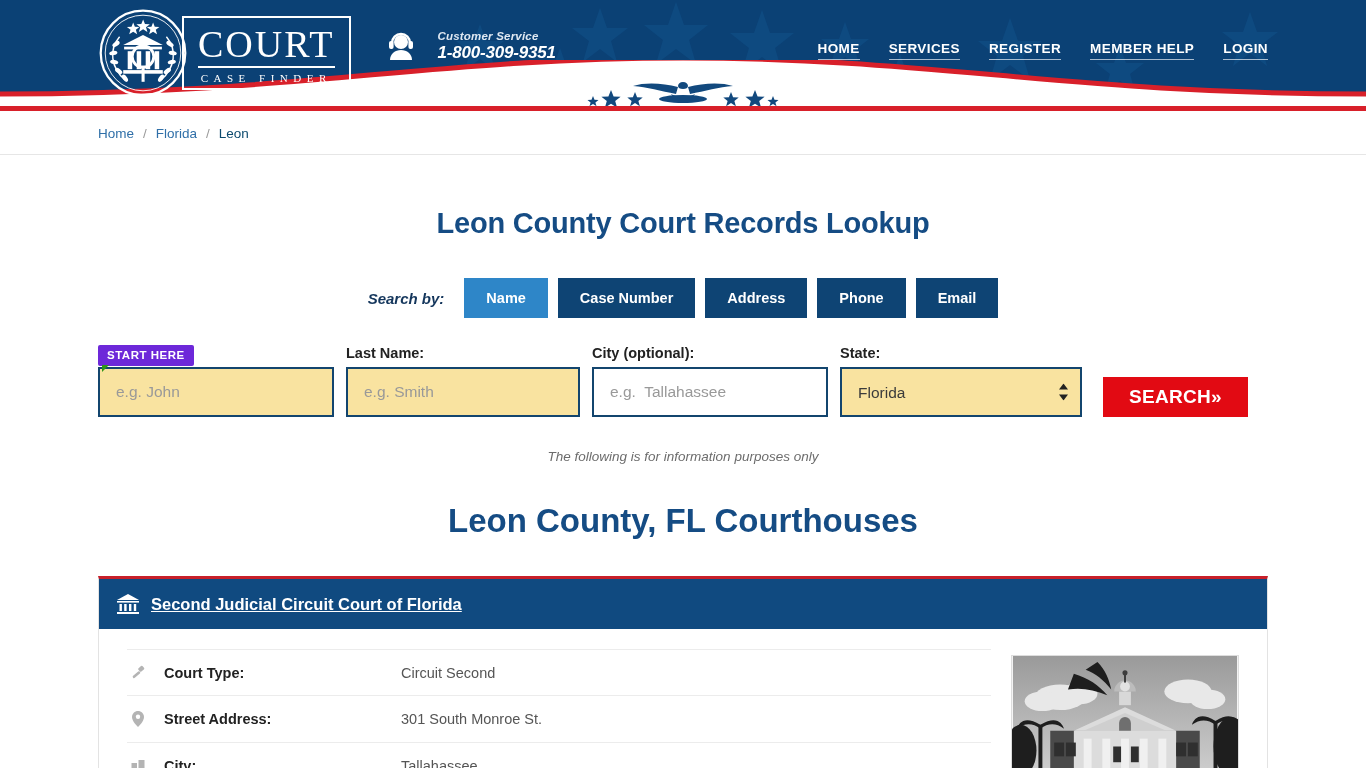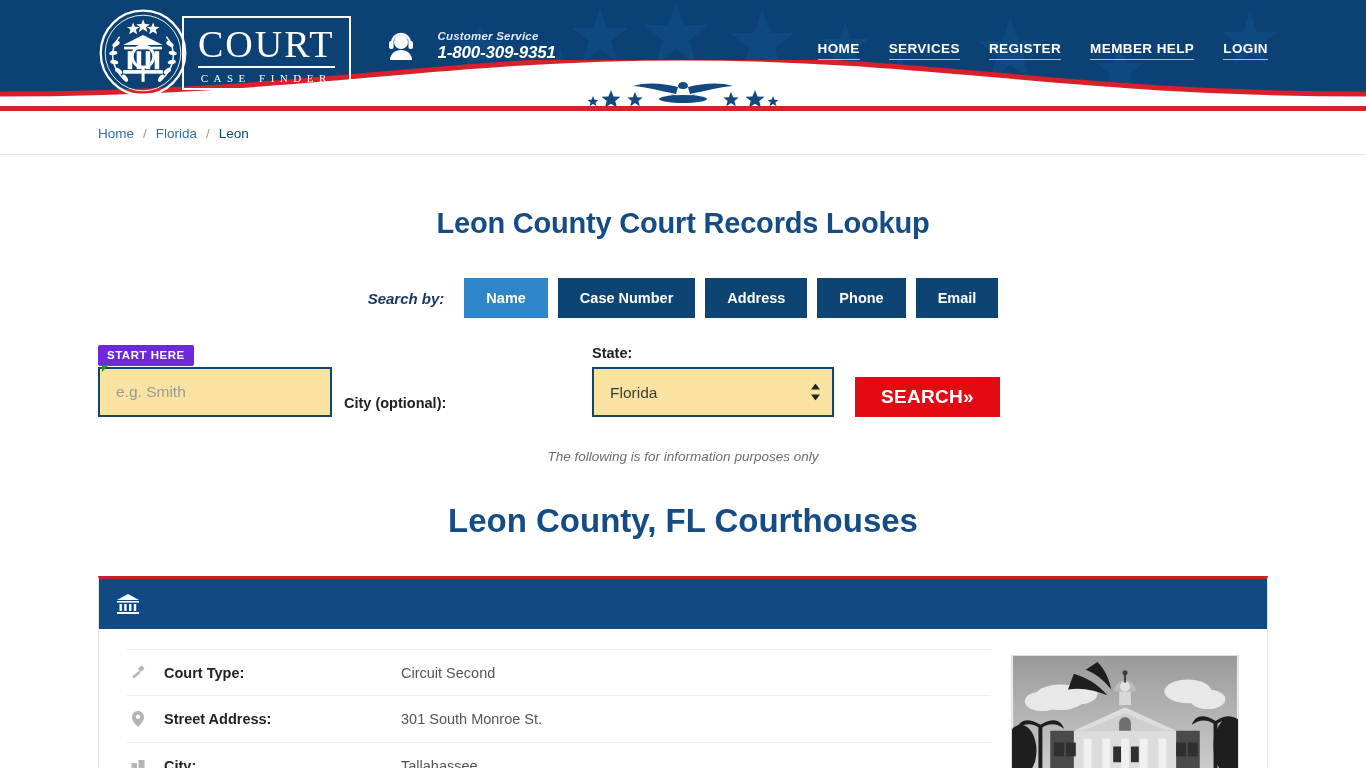--- a/index.html
+++ b/index.html
@@ -301,26 +301,31 @@
     <button class="tab">Case Number</button>
     <button class="tab">Address</button>
     <button class="tab">Phone</button>
     <button class="tab">Email</button>
   </div>
 
   <div class="form-area">
     <div class="start-here">START HERE</div>
 
     <div class="form-row">
+      <div class="fld w-first">
+        <label class="fld-label">First Name:</label>
+        <input class="inp" type="text" placeholder="e.g. John" style="">
+      </div>
       <div class="fld w-last">
         <label class="fld-label">Last Name:</label>
         <input class="inp" type="text" placeholder="e.g. Smith" style="">
       </div>
       <div class="fld w-city">
         <label class="fld-label">City (optional):</label>
+        <input class="inp white" type="text" placeholder="e.g.  Tallahassee" style="">
       </div>
       <div class="fld">
         <label class="fld-label">State:</label>
         <div class="sel-wrap">
           <select class="sel">
             <option>Florida</option>
           </select>
           <span class="sel-arrows">
             <svg width="11" height="7" viewBox="0 0 11 7">
                 <path d="M5.5 0 L10 6 L1 6 Z" fill="#222"></path>
@@ -346,20 +351,21 @@
     <div class="card-head">
       <svg class="bank-icon" viewBox="0 0 22 20">
         <path d="M11 0 L22 6 L0 6 Z" fill="#ffffff"></path>
         <rect x="0" y="7" width="22" height="1.6" fill="#ffffff"></rect>
         <rect x="2.5" y="10" width="2.4" height="7" fill="#ffffff"></rect>
         <rect x="7.2" y="10" width="2.4" height="7" fill="#ffffff"></rect>
         <rect x="12" y="10" width="2.4" height="7" fill="#ffffff"></rect>
         <rect x="16.8" y="10" width="2.4" height="7" fill="#ffffff"></rect>
         <rect x="0" y="18" width="22" height="2" fill="#ffffff"></rect>
       </svg>
+      <a href="#">Second Judicial Circuit Court of Florida</a>
     </div>
 
     <div class="card-body">
       <div class="rows">
 
         <div class="row">
           <span class="row-icon">
             <svg width="15" height="15" viewBox="0 0 15 15">
               <rect x="1" y="8.4" width="9" height="2.6" rx="1.2" fill="#b4b4b4" transform="rotate(-40 5.5 9.7)"></rect>
               <rect x="7.4" y="1.6" width="5.6" height="4.4" rx="1.2" fill="#b4b4b4" transform="rotate(-40 10.2 3.8)"></rect>

